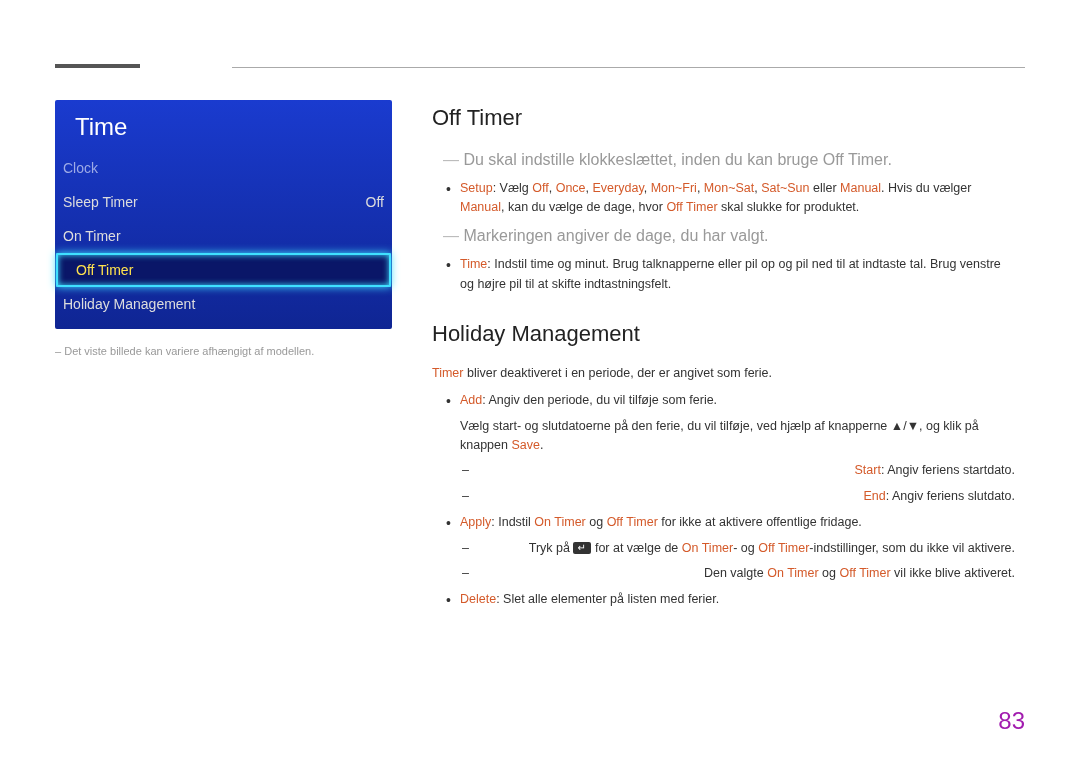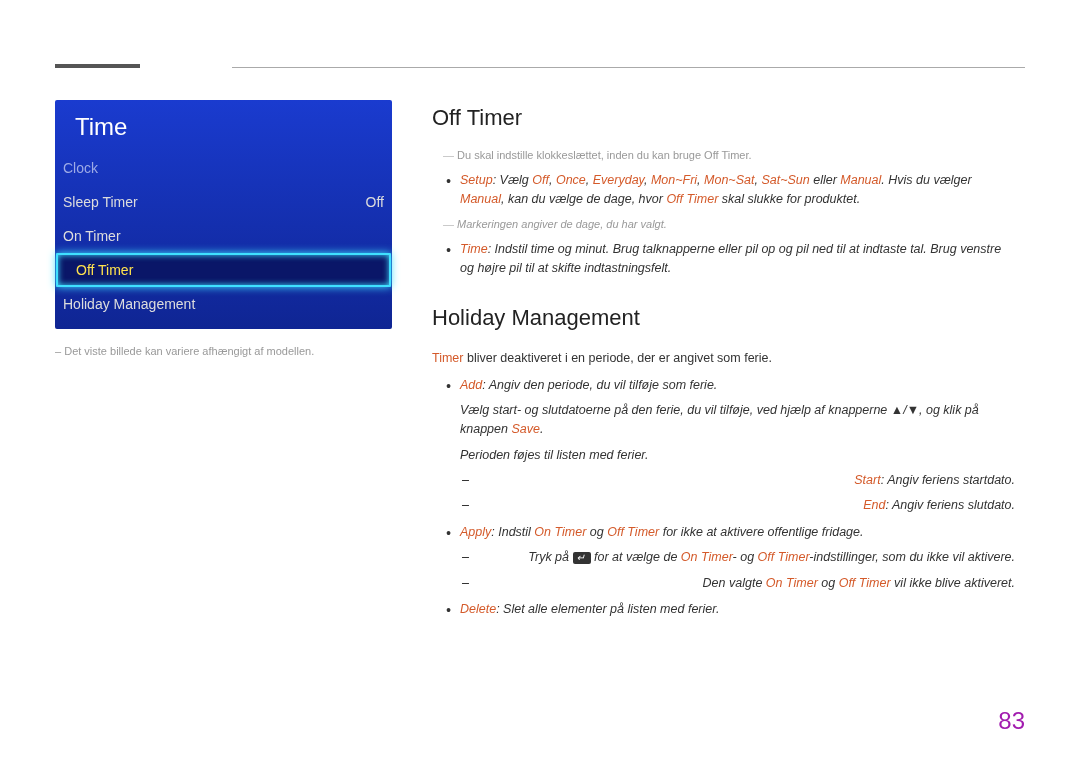--- a/index.html
+++ b/index.html
@@ -85,35 +85,34 @@
     font-size: 22px;
     font-weight: 500;
     color: #222;
     margin-bottom: 12px;
     margin-top: 0;
   }
   h2.second { margin-top: 22px; }
   .para { font-size: 12.5px; margin-bottom: 8px; }
   .hl-red { color: #d45a2a; }
   .note-line {
-    font-size: 11px;
+    font-size: 16px;
     color: #999;
     margin: 6px 0 6px 28px;
     padding-left: 0;
   }
   .note-line::before {
     content: "― ";
     color: #bbb;
     margin-left: -17px;
   }
   ul.bullets {
     list-style: none;
     padding-left: 28px;
     margin: 4px 0;
-    font-style: italic;
   }
   ul.bullets > li {
     position: relative;
     margin-bottom: 7px;
     line-height: 1.55;
   }
   ul.bullets > li::before {
     content: "•";
     position: absolute;
     left: -14px;
@@ -217,21 +216,20 @@
     <p class="para">
       <span class="hl-red">Timer</span><span> bliver deaktiveret i en periode, der er angivet som ferie.</span>
     </p>
 
     <ul class="bullets">
       <li>
         <span class="hl-red">Add</span><span>: Angiv den periode, du vil tilføje som ferie.</span>
         <div style="margin-top:6px;">
           <span>Vælg start- og slutdatoerne på den ferie, du vil tilføje, ved hjælp af knapperne ▲/▼, og klik på knappen </span><span class="hl-red">Save</span><span>.</span>
         </div>
-        <div style="margin-top:6px;">Perioden føjes til listen med ferier.</div>
         <ul class="dashes">
           <li><span class="hl-red">Start</span><span>: Angiv feriens startdato.</span></li>
           <li><span class="hl-red">End</span><span>: Angiv feriens slutdato.</span></li>
         </ul>
       </li>
       <li>
         <span class="hl-red">Apply</span><span>: Indstil </span><span class="hl-red">On Timer</span><span> og </span><span class="hl-red">Off Timer</span><span> for ikke at aktivere offentlige fridage.</span>
         <ul class="dashes">
           <li>
             <span>Tryk på </span><span class="icon-enter"></span><span> for at vælge de </span><span class="hl-red">On Timer</span><span>- og </span><span class="hl-red">Off Timer</span><span>-indstillinger, som du ikke vil aktivere.</span>

